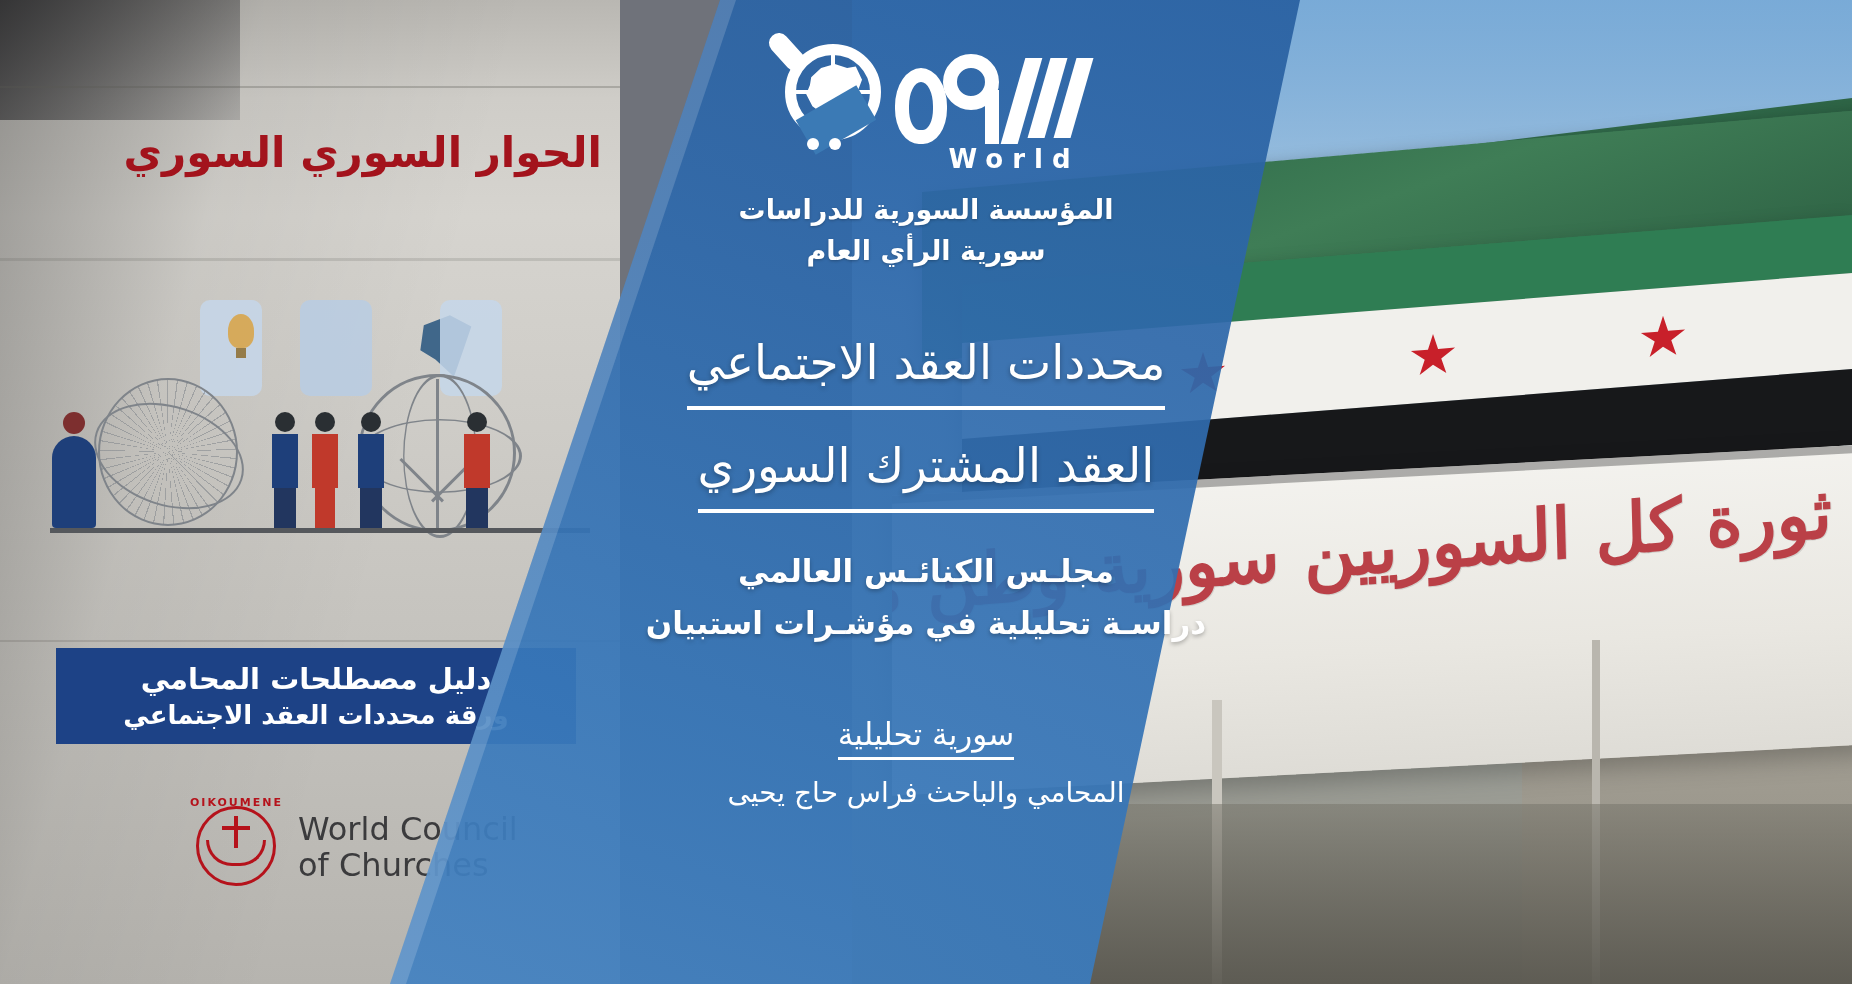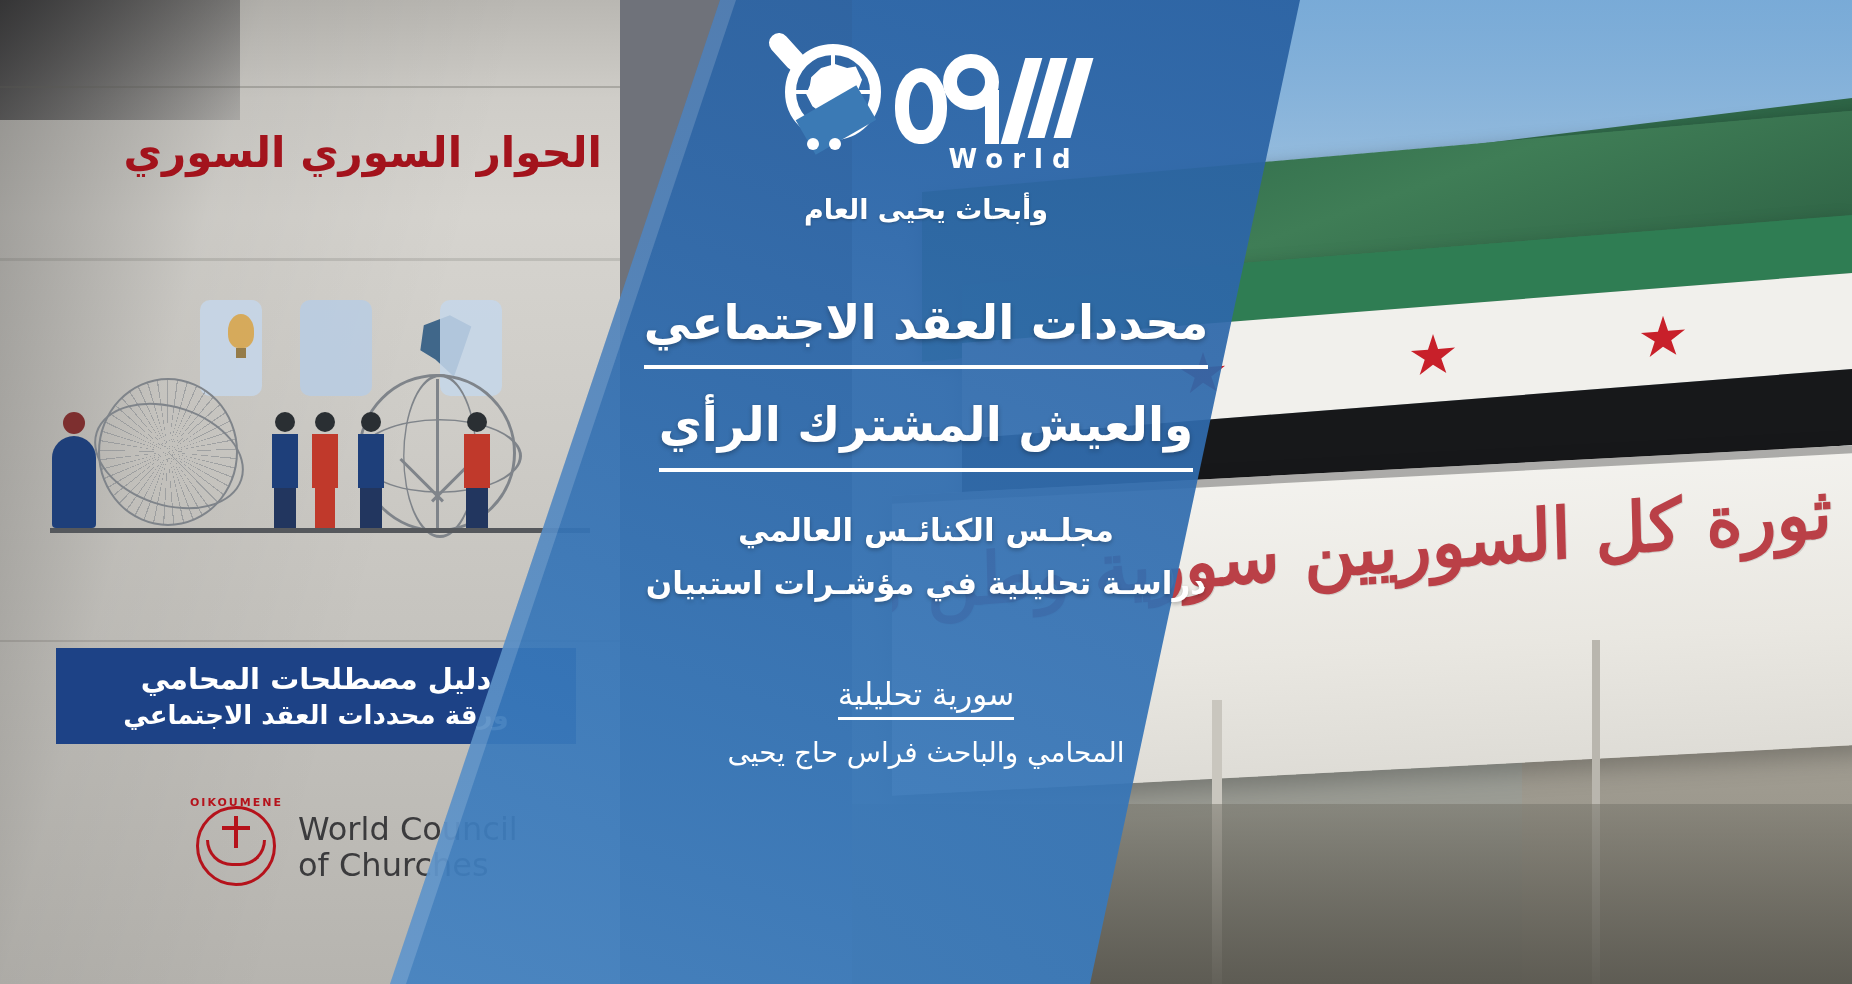--- a/index.html
+++ b/index.html
@@ -288,21 +288,21 @@
   }
 
   .org-name {
     margin-top:46px; text-align:center; direction:rtl;
     font-size:27px; font-weight:700; line-height:1.5; color:#ffffff;
     text-shadow:0 1px 3px rgba(0,0,0,.25);
   }
 
   .main-title {
     margin-top:56px; text-align:center; direction:rtl;
-    font-size:47px; font-weight:700; line-height:1.55; color:#ffffff;
+    font-size:47px; font-weight:400; line-height:1.55; color:#ffffff;
     text-shadow:0 2px 5px rgba(0,0,0,.30);
   }
   .main-title .tl { display:inline-block; border-bottom:4px solid #ffffff; padding-bottom:6px; }
   .main-title .row { margin-bottom:20px; }
 
   .sub-title {
     margin-top:12px; text-align:center; direction:rtl;
     font-size:31px; font-weight:700; line-height:1.7; color:#ffffff;
     text-shadow:0 2px 4px rgba(0,0,0,.28);
   }
@@ -449,26 +449,27 @@
         <div class="lw-bars">
           <i class="tall"></i>
             <i></i>
             <i></i>
         </div>
         <div class="inside-text">World</div>
       </div>
     </div>
 
     <div class="org-name">
-      <div>وأبحاث يحيى العام</div>
+      <div>المؤسسة السورية للدراسات</div>
+      <div>سورية الرأي العام</div>
     </div>
 
     <div class="main-title">
       <div class="row"><span class="tl">محددات العقد الاجتماعي</span></div>
-      <div class="row"><span class="tl">والعيش المشترك الرأي</span></div>
+      <div class="row"><span class="tl">العقد المشترك السوري</span></div>
     </div>
 
     <div class="sub-title">
       <div>مجلـس الكنائـس العالمي</div>
       <div>دراسـة تحليلية في مؤشـرات استبيان</div>
     </div>
 
     <div class="study-kicker">
       <span>سورية تحليلية</span>
     </div>

